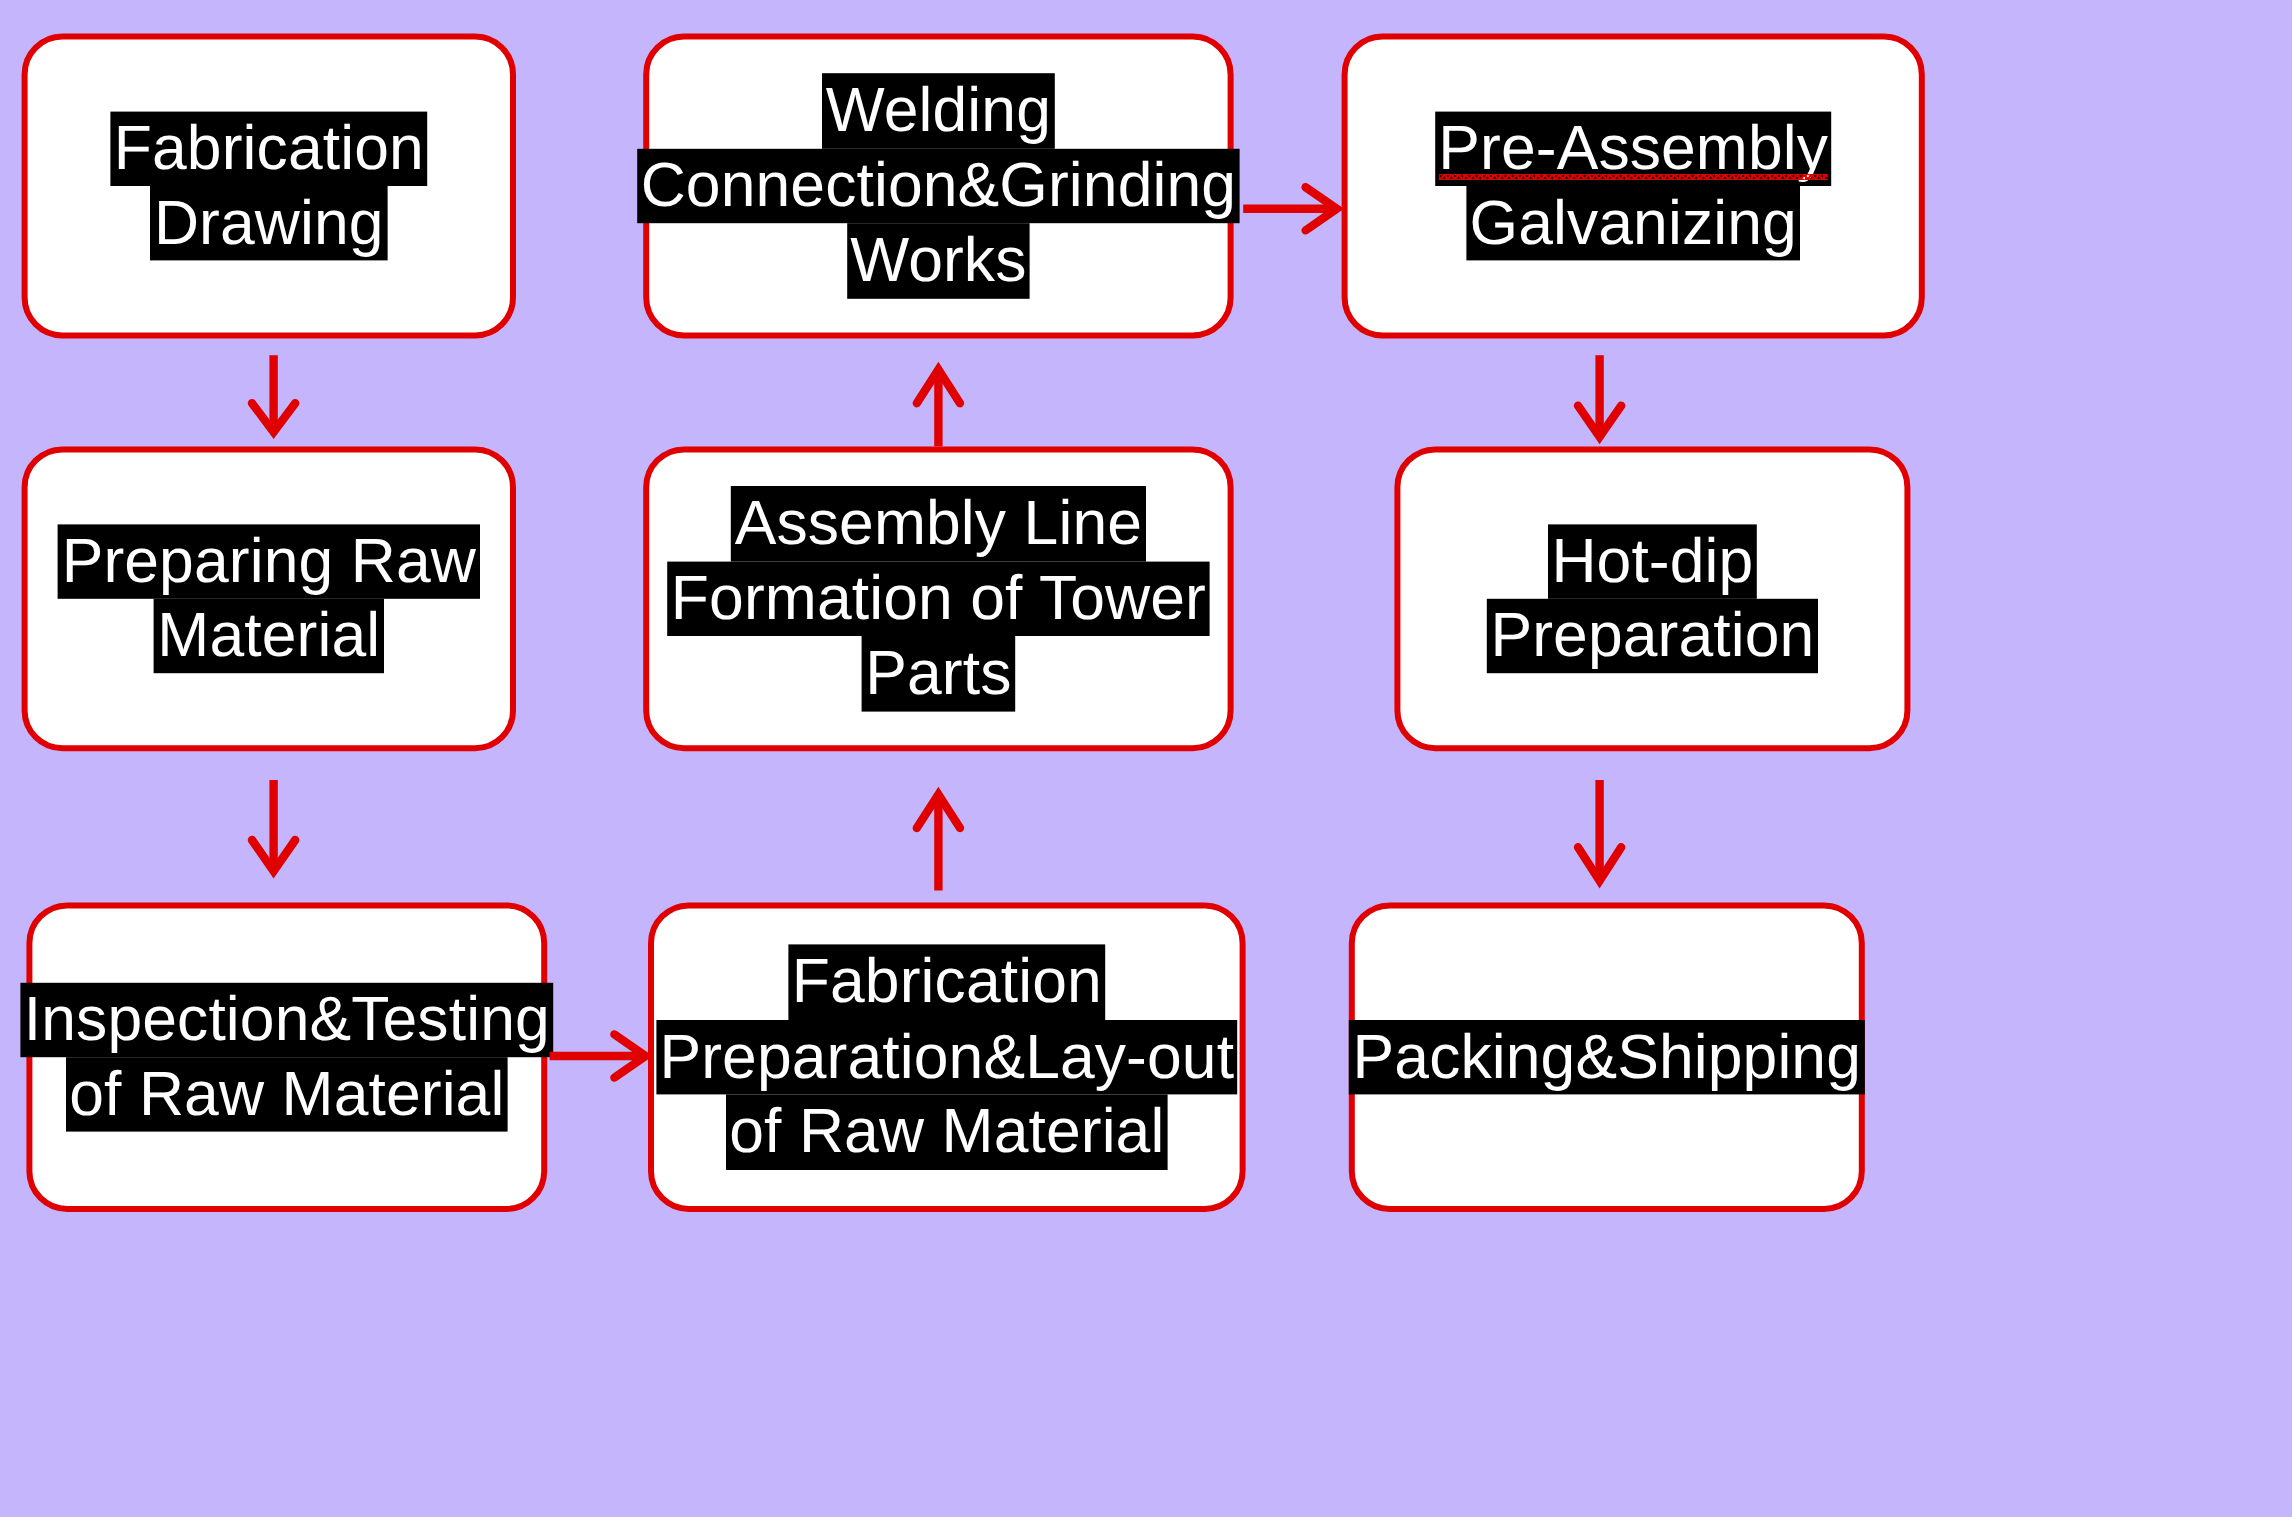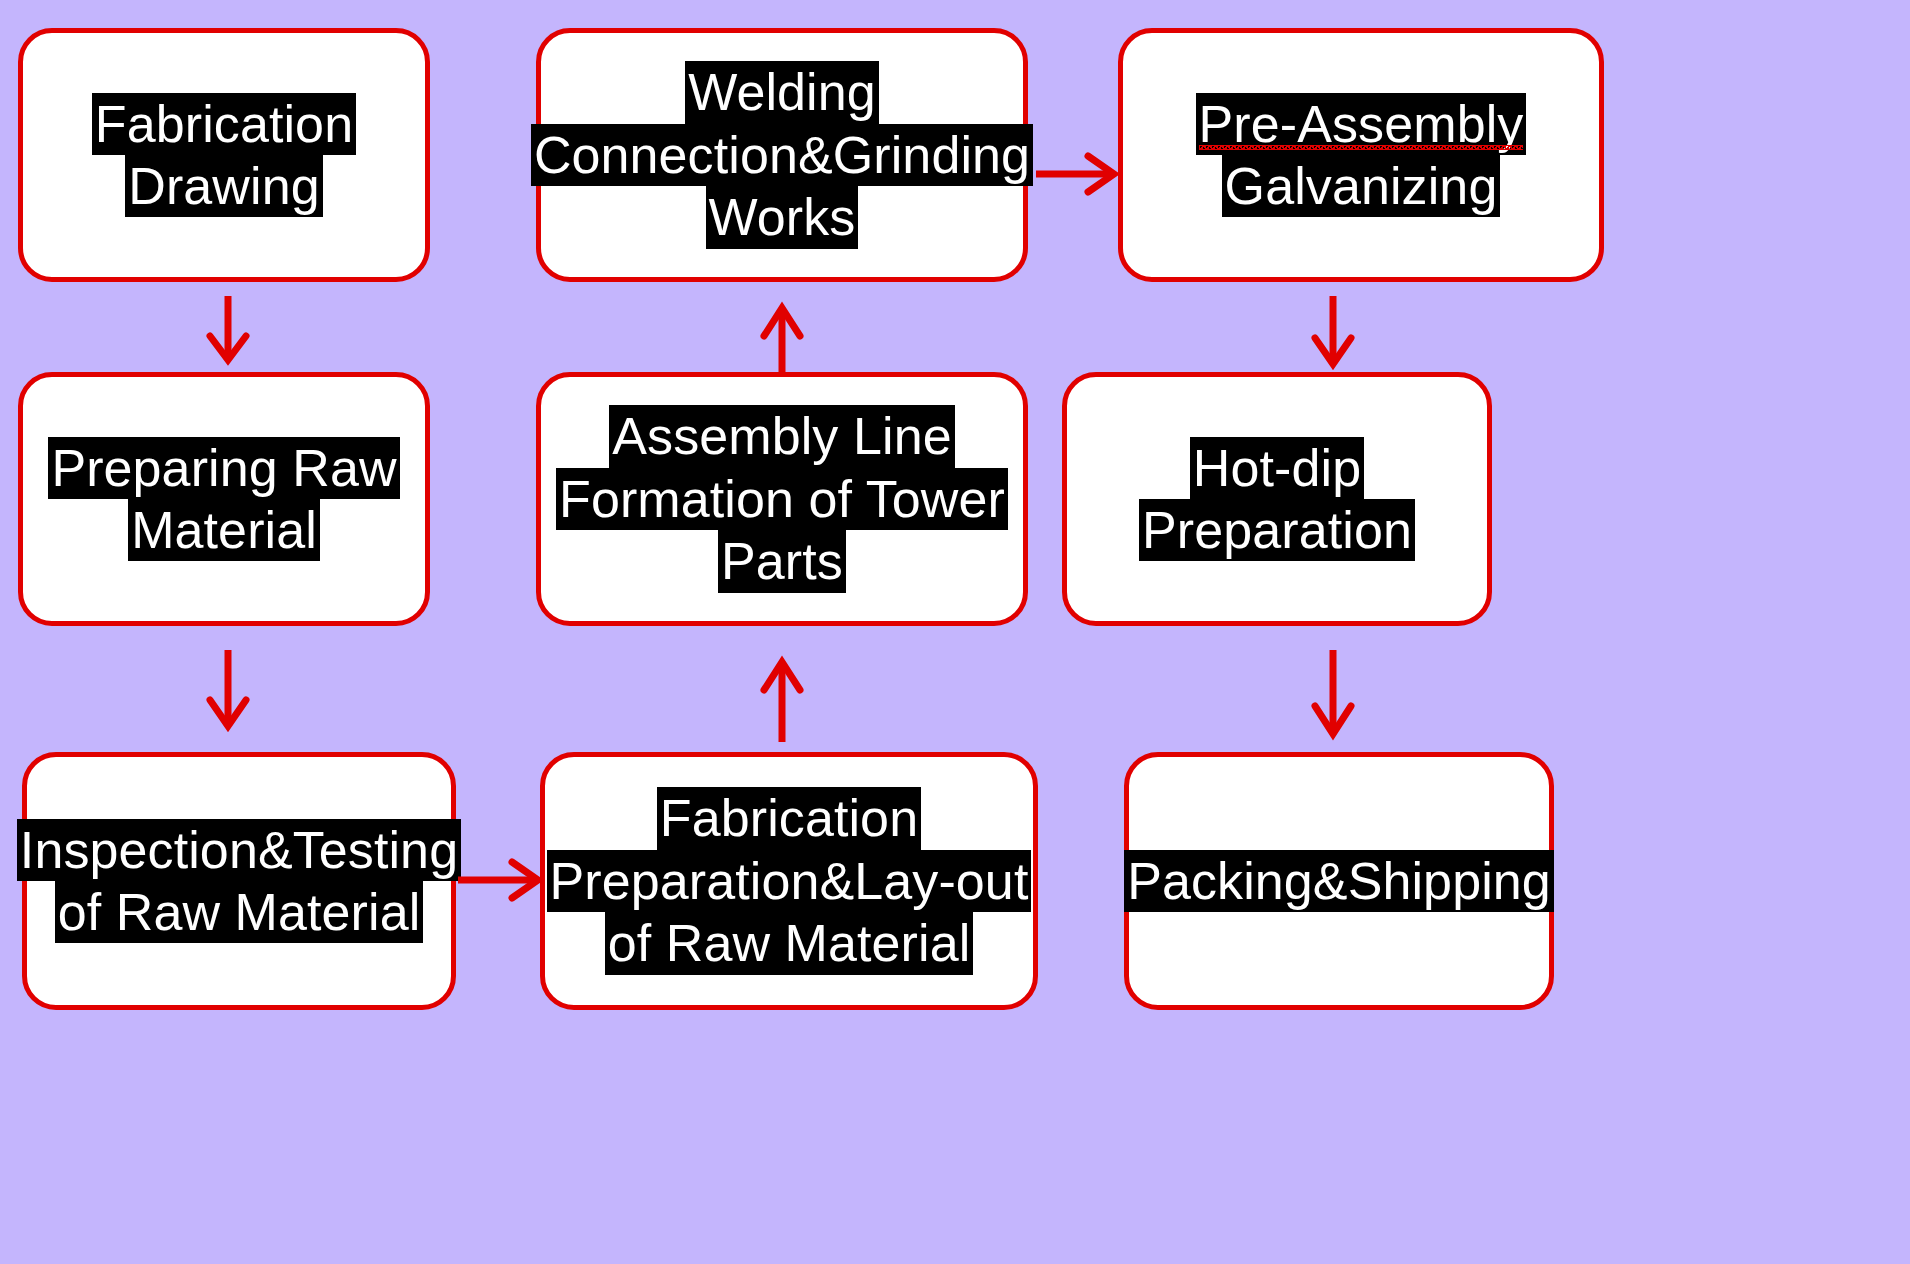--- a/index.html
+++ b/index.html
@@ -120,21 +120,21 @@
   </div>
 
   <div class="node" style="left:536px; top:372px; width:492px; height:254px;text-align:center;">
     <div class="lines">
         <span class="line">Assembly Line</span>
         <span class="line">Formation of Tower</span>
         <span class="line">Parts</span>
       </div>
   </div>
 
-  <div class="node" style="left:1062px; top:372px; width:430px; height:254px;">
+  <div class="node" style="left:1162px; top:372px; width:430px; height:254px;">
     <div class="lines">
         <span class="line">Hot-dip</span>
         <span class="line">Preparation</span>
       </div>
   </div>
 
   <div class="node" style="left:22px; top:752px; width:434px; height:258px;">
     <div class="lines">
         <span class="line">Inspection&amp;Testing</span>
         <span class="line">of Raw Material</span>

